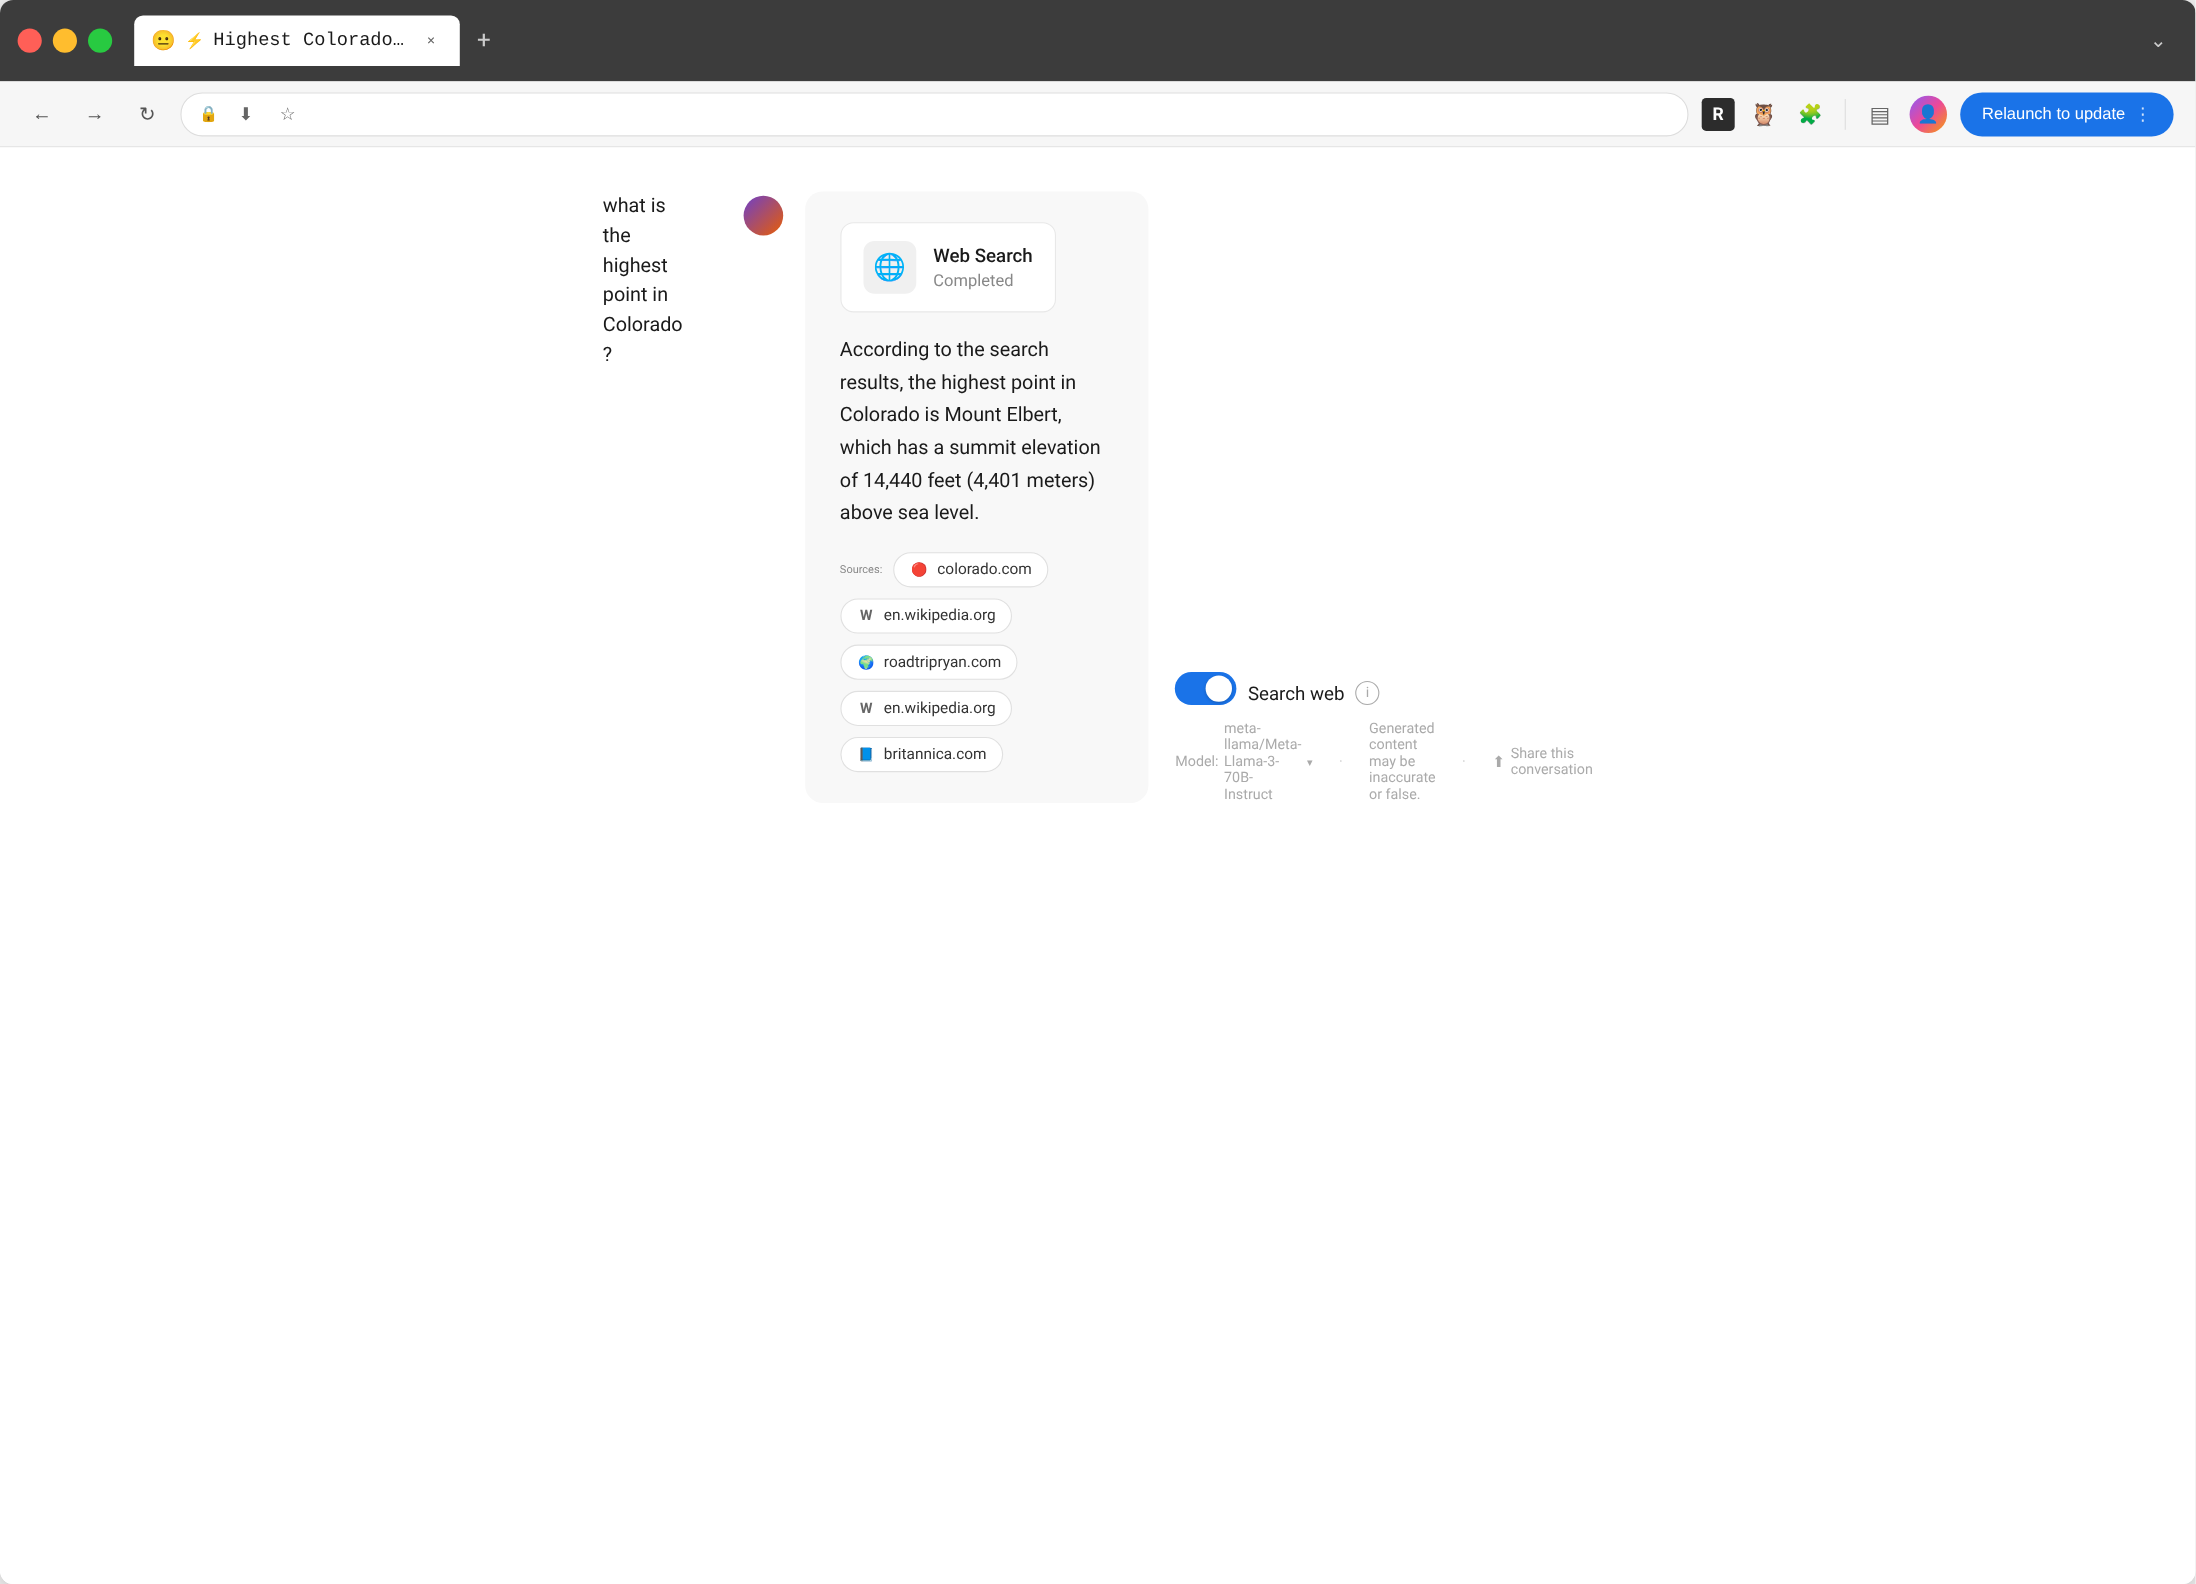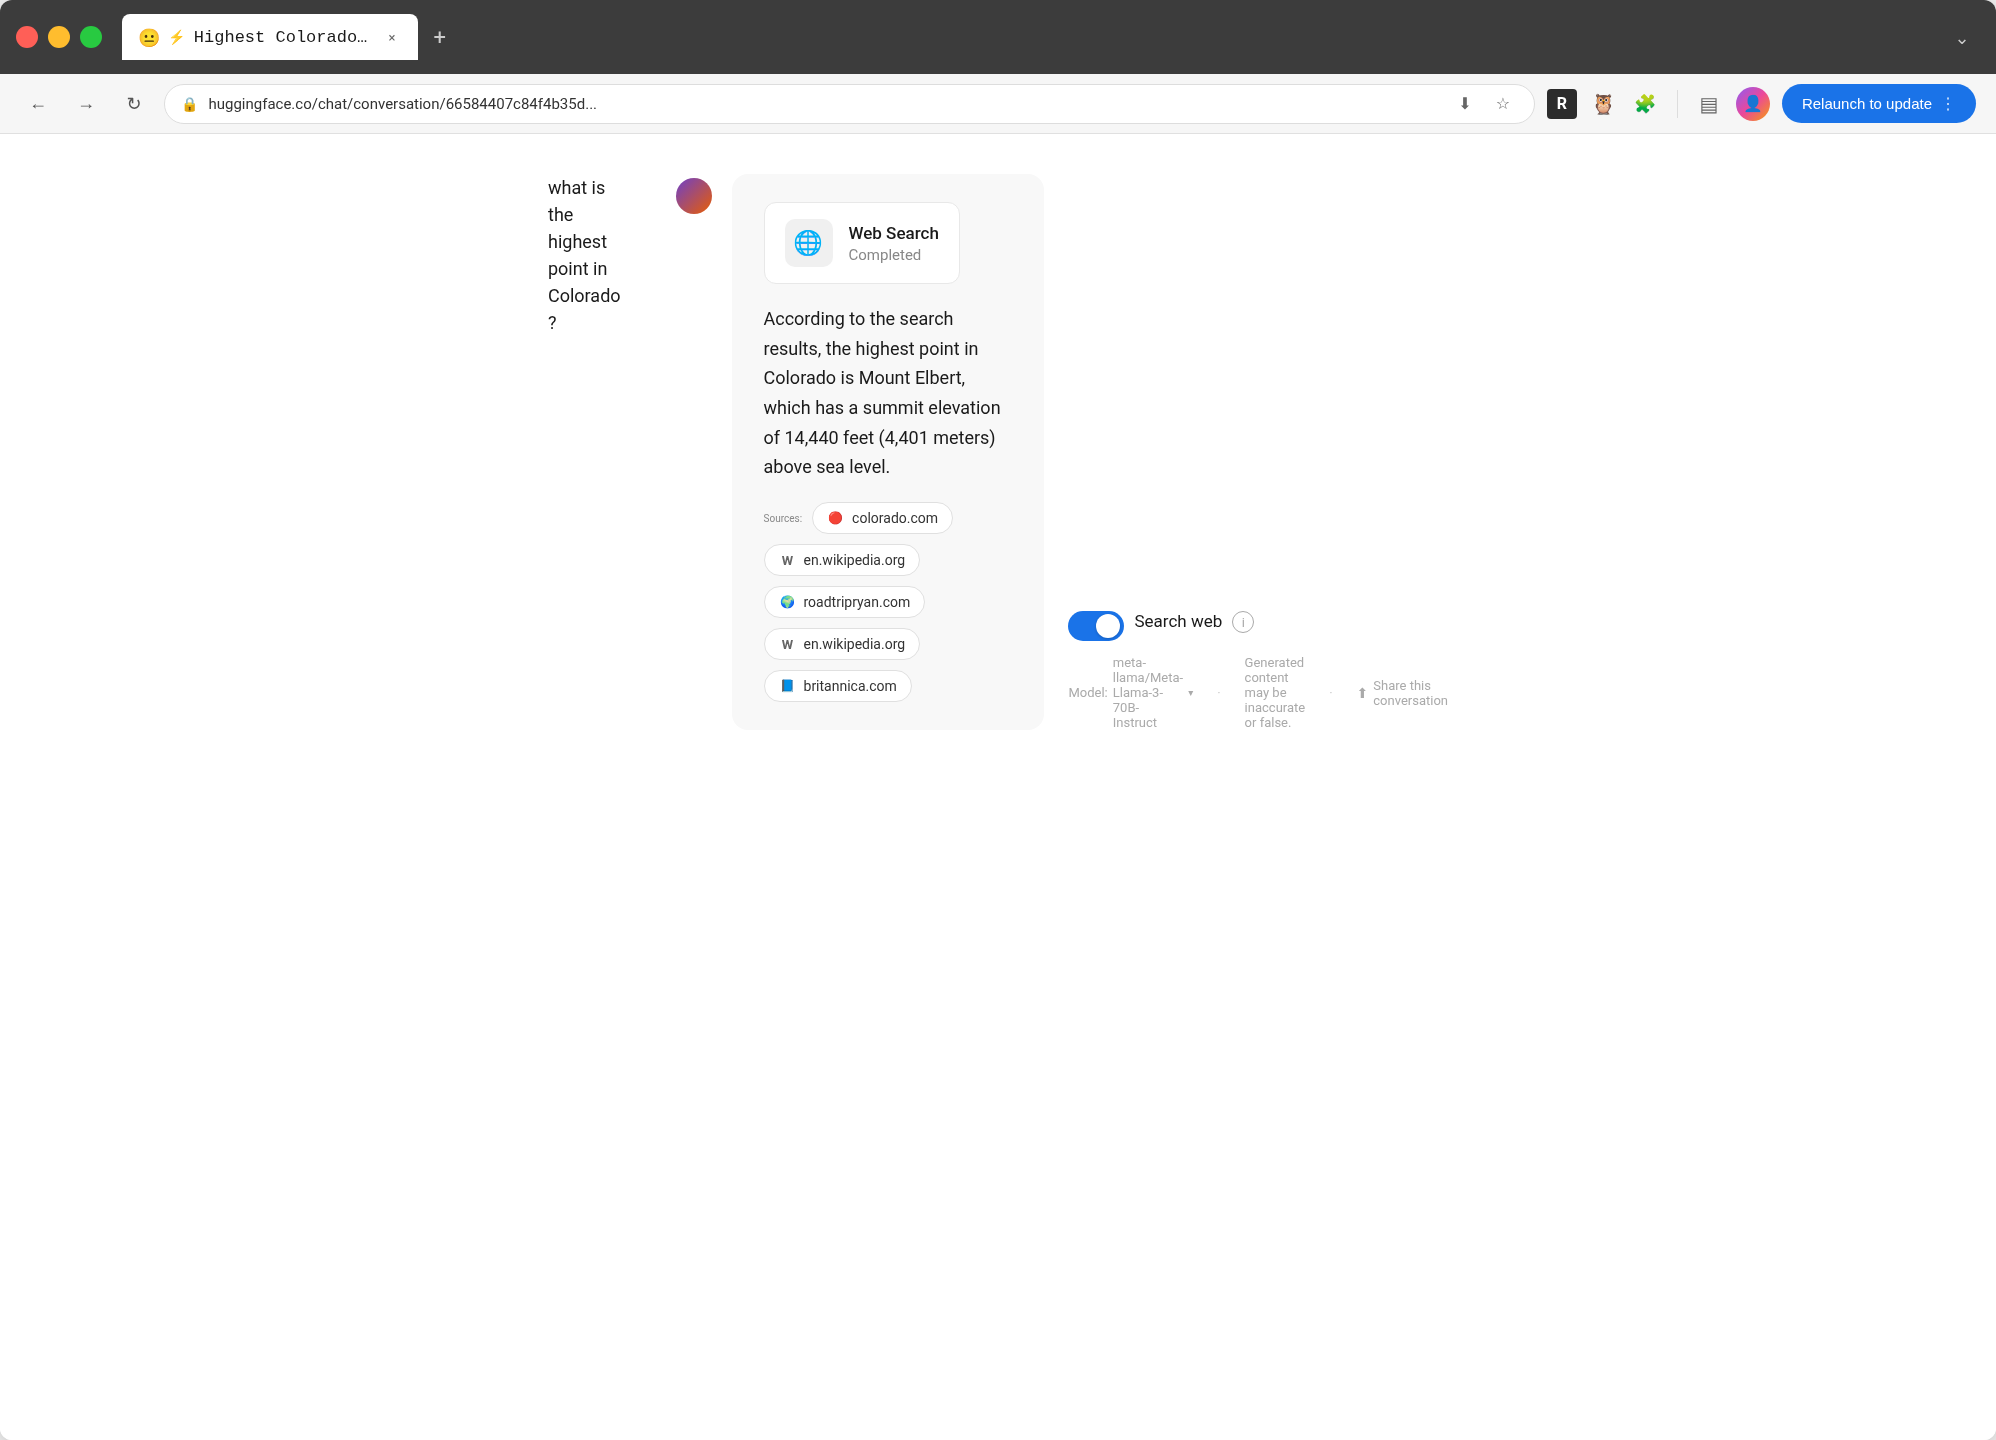--- a/index.html
+++ b/index.html
@@ -363,21 +363,21 @@
     
     .bottom-section {
       width: 100%;
       max-width: 900px;
       margin-top: auto;
       padding-top: 40px;
     }
 
     .search-toggle-row {
       display: flex;
-      align-items: flex-start;
+      align-items: flex-end;
       gap: 10px;
       margin-bottom: 14px;
     }
 
     
     .toggle-switch {
       width: 56px;
       height: 30px;
       background: #1a73e8;
       border-radius: 15px;
@@ -583,21 +583,20 @@
     <div class="chevron-down">⌄</div>
   </div>
 
   <div class="nav-bar">
     <button class="nav-btn">←</button>
     <button class="nav-btn">→</button>
     <button class="nav-btn">↻</button>
 
     <div class="url-bar">
       <span class="security-icon">🔒</span>
-      <span class="url-text">huggingface.co/chat/conversation/66584407c84f4b35d...</span>
       <div class="url-actions">
         <div class="url-action-btn">⬇</div>
         <div class="url-action-btn">☆</div>
       </div>
     </div>
 
     <div class="extension-icon-r">R</div>
     <div class="extension-icon-owl">🦉</div>
     <div class="extension-icon-puzzle">🧩</div>
 

